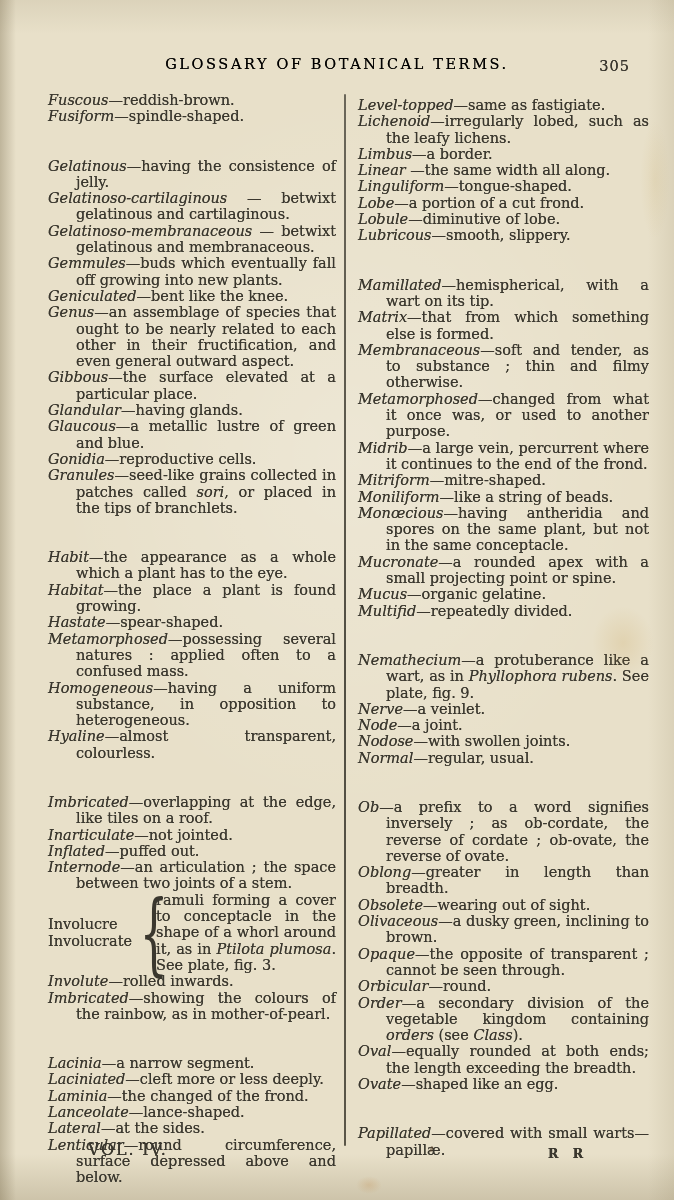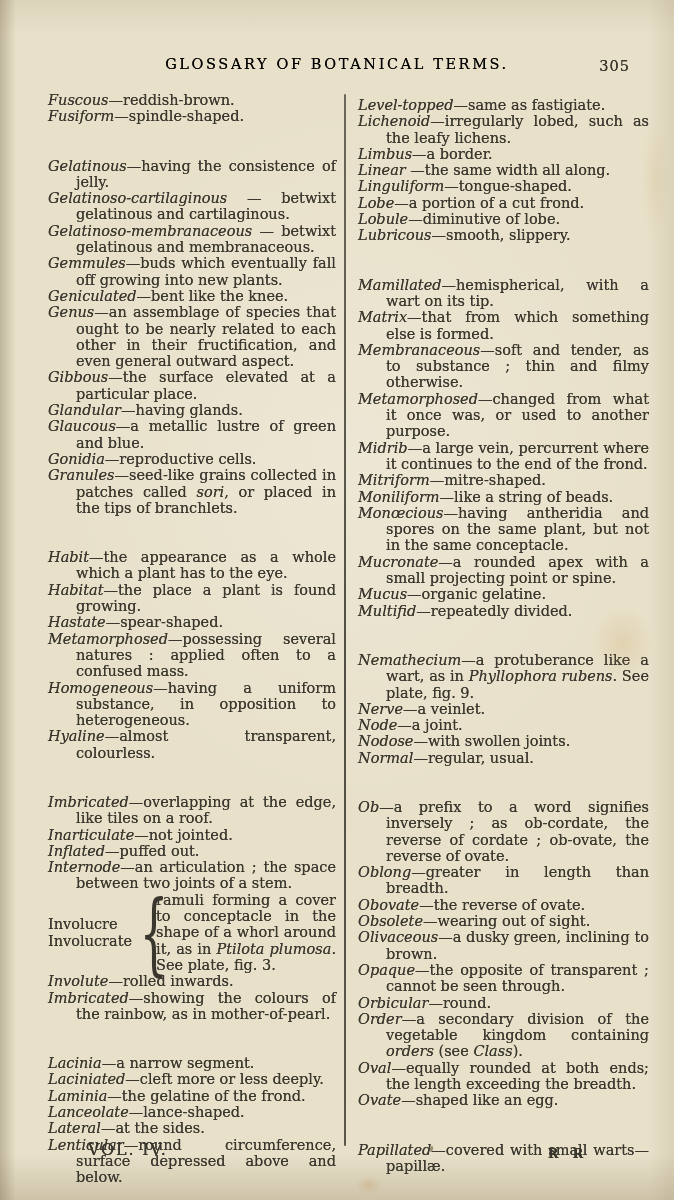--- a/index.html
+++ b/index.html
@@ -122,21 +122,21 @@
             </div>
             <div class="brace-glyph">{</div>
             <div class="brace-def"><span>ramuli forming a cover to conceptacle in the shape of a whorl around it, as in </span><span class="it">Ptilota plumosa</span><span>. See plate, fig. 3.</span></div>
           </div>
           <div class="entry"><span class="term">Involute</span><span><span>—rolled inwards.</span></span></div>
           <div class="entry"><span class="term">Imbricated</span><span><span>—showing the colours of the rainbow, as in mother-of-pearl.</span></span></div>
         </div>
         <div class="group">
           <div class="entry"><span class="term">Lacinia</span><span><span>—a narrow segment.</span></span></div>
           <div class="entry"><span class="term">Laciniated</span><span><span>—cleft more or less deeply.</span></span></div>
-          <div class="entry"><span class="term">Laminia</span><span><span>—the gelatine of the frond.</span></span></div>
+          <div class="entry"><span class="term">Laminia</span><span><span>—the changed of the frond.</span></span></div>
           <div class="entry"><span class="term">Lanceolate</span><span><span>—lance-shaped.</span></span></div>
           <div class="entry"><span class="term">Lateral</span><span><span>—at the sides.</span></span></div>
           <div class="entry"><span class="term">Lenticular</span><span><span>—round circumference, surface depressed above and below.</span></span></div>
         </div>
       </div>
     <div class="col-divider"></div>
     <div class="col col-right" id="right-col">
         <div class="group">
           <div class="entry"><span class="term">Level-topped</span><span><span>—same as fastigiate.</span></span></div>
           <div class="entry"><span class="term">Lichenoid</span><span><span>—irregularly lobed, such as the leafy lichens.</span></span></div>
@@ -163,21 +163,20 @@
         <div class="group">
           <div class="entry"><span class="term">Nemathecium</span><span><span>—a protuberance like a wart, as in </span><span class="it">Phyllophora rubens</span><span>. See plate, fig. 9.</span></span></div>
           <div class="entry"><span class="term">Nerve</span><span><span>—a veinlet.</span></span></div>
           <div class="entry"><span class="term">Node</span><span><span>—a joint.</span></span></div>
           <div class="entry"><span class="term">Nodose</span><span><span>—with swollen joints.</span></span></div>
           <div class="entry"><span class="term">Normal</span><span><span>—regular, usual.</span></span></div>
         </div>
         <div class="group">
           <div class="entry"><span class="term">Ob</span><span><span>—a prefix to a word signifies inversely ; as ob-cordate, the reverse of cordate ; ob-ovate, the reverse of ovate.</span></span></div>
           <div class="entry"><span class="term">Oblong</span><span><span>—greater in length than breadth.</span></span></div>
-          <div class="entry"><span class="term">Obovate</span><span><span>—the reverse of ovate.</span></span></div>
           <div class="entry"><span class="term">Obsolete</span><span><span>—wearing out of sight.</span></span></div>
           <div class="entry"><span class="term">Olivaceous</span><span><span>—a dusky green, inclining to brown.</span></span></div>
           <div class="entry"><span class="term">Opaque</span><span><span>—the opposite of transparent ; cannot be seen through.</span></span></div>
           <div class="entry"><span class="term">Orbicular</span><span><span>—round.</span></span></div>
           <div class="entry"><span class="term">Order</span><span><span>—a secondary division of the vegetable kingdom containing </span><span class="it">orders</span><span> (see </span><span class="it">Class</span><span>).</span></span></div>
           <div class="entry"><span class="term">Oval</span><span><span>—equally rounded at both ends; the length exceeding the breadth.</span></span></div>
           <div class="entry"><span class="term">Ovate</span><span><span>—shaped like an egg.</span></span></div>
         </div>
         <div class="group">
           <div class="entry"><span class="term">Papillated</span><span><span>—covered with small warts—papillæ.</span></span></div>

